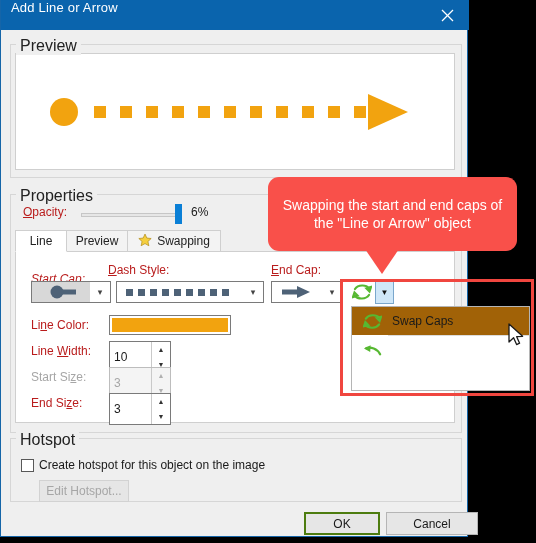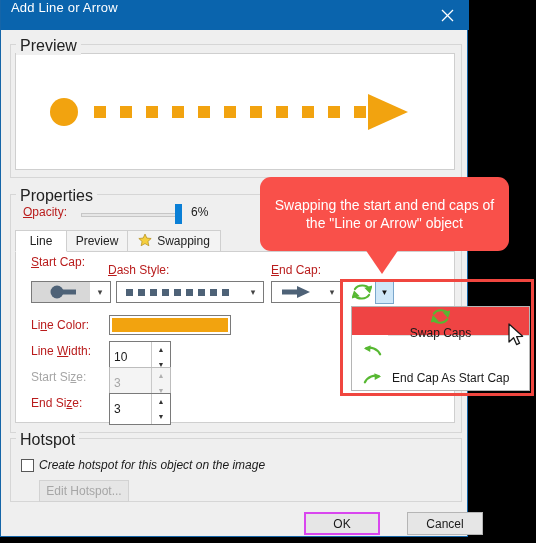--- a/index.html
+++ b/index.html
@@ -129,67 +129,67 @@
   
   #swap-menu{
     position:absolute;left:351px;top:306px;width:179px;height:85px;
     background:#fff;border:1px solid #b5b5b5;box-sizing:border-box;
     z-index:40;
   }
   .menu-item{
     position:relative;height:28px;display:flex;align-items:center;
     font-size:12px;color:#1a1a1a;
   }
-  .menu-item.hl{background:#ef4444;flex-direction:column;}
+  .menu-item.hl{background:#a16207;}
   .menu-item .mi-icon{width:40px;display:flex;align-items:center;justify-content:center;}
   .menu-sep{height:1px;background:#dcdcdc;margin-left:36px;}
   
   #redbox{
     position:absolute;left:340px;top:279px;width:194px;height:117px;
     border:3px solid #f0463f;box-sizing:border-box;z-index:35;
     pointer-events:none;
   }
   
   #callout{
-    position:absolute;left:260px;top:177px;width:249px;height:74px;
+    position:absolute;left:268px;top:177px;width:249px;height:74px;
     background:#f9504a;border-radius:11px;z-index:50;
     color:#fff;text-align:center;font-size:14px;line-height:1.32;
     display:flex;align-items:center;justify-content:center;
     padding:4px 12px;box-sizing:border-box;
   }
   #callout-tail{
     position:absolute;left:365px;top:249px;width:0;height:0;z-index:49;
     border-left:17px solid transparent;border-right:17px solid transparent;
     border-top:25px solid #f9504a;
   }
   
   #cursor{position:absolute;left:508px;top:323px;z-index:60;}
   
   #hotspot-group{left:9px;top:438px;width:450px;height:62px;}
   #hotspot-check{
     position:absolute;left:20px;top:459px;width:13px;height:13px;
     border:1px solid #585858;background:#fff;box-sizing:border-box;
   }
-  #hotspot-check-label{position:absolute;left:38px;top:458px;font-size:12px;font-style:italic;}
+  #hotspot-check-label{position:absolute;left:38px;top:458px;font-size:12px;}
   #edit-hotspot-btn{
     position:absolute;left:38px;top:480px;width:90px;height:22px;
     box-sizing:border-box;border:1px solid #d2d2d2;background:#e6e6e6;
     color:#a6a6a6;font-size:12px;
     display:flex;align-items:center;justify-content:center;
   }
   
   #ok-btn{
     position:absolute;left:303px;top:512px;width:76px;height:23px;
-    box-sizing:border-box;border:2px solid #d946ef;background:#e6e6e6;
+    box-sizing:border-box;border:2px solid #4d7c0f;background:#e6e6e6;
     display:flex;align-items:center;justify-content:center;font-size:12px;color:#1a1a1a;
   }
   #cancel-btn{
-    position:absolute;left:385px;top:512px;width:76px;height:23px;
+    position:absolute;left:385px;top:512px;width:92px;height:23px;
     box-sizing:border-box;border:1px solid #b5b5b5;background:#e6e6e6;
-    display:flex;align-items:center;justify-content:center;font-size:12px;color:#1a1a1a;margin-left:21px;
+    display:flex;align-items:center;justify-content:center;font-size:12px;color:#1a1a1a;
   }
 </style>
 </head>
 <body>
 
 <div id="dialog">
 
   <div id="titlebar" style="background: rgb(10, 100, 173);">
     <span class="title">Add Line or Arrow</span>
     <div id="close-btn">
@@ -241,21 +241,21 @@
       <span>
         <svg width="14" height="14" viewBox="0 0 20 20" aria-hidden="true">
           <polygon points="10,1.5 12.6,7.2 18.8,7.9 14.2,12.1 15.5,18.2 10,15.1 4.5,18.2 5.8,12.1 1.2,7.9 7.4,7.2" fill="#f5cf3f" stroke="#b08a17" stroke-width="1"></polygon>
         </svg>
       </span>
       <span>Swapping</span>
     </div>
   </div>
   <div id="tabpanel"></div>
 
-  <div class="flabel" style="left:30px;top:255px;"><u>S</u>tart Cap:</div>
+  <div class="flabel" style="left:30px;top:272px;font-style:italic;"><u>S</u>tart Cap:</div>
   <div class="flabel" style="left:107px;top:263px;text-align:center;"><u>D</u>ash Style:</div>
   <div class="flabel" style="left:270px;top:263px;"><u>E</u>nd Cap:</div>
 
   <div class="combo selected" id="start-cap-combo">
     <div class="face">
       <svg width="34" height="14" viewBox="0 0 34 14" aria-hidden="true">
         <rect x="14" y="4.5" width="18" height="5" fill="#4e6277"></rect>
         <circle cx="13" cy="7" r="6.5" fill="#4e6277"></circle>
       </svg>
     </div>
@@ -355,29 +355,20 @@
   </div>
   <div class="menu-sep"></div>
   <div class="menu-item">
     <span class="mi-icon">
       <svg width="19" height="19" viewBox="0 0 20 20" aria-hidden="true">
         <path d="M18 14 C15 8, 8 6, 3.5 7.5" fill="none" stroke="#57b832" stroke-width="2.4" stroke-linecap="round"></path>
         <polygon points="1,7.8 8,4.5 7.6,11.6" fill="#57b832"></polygon>
       </svg>
     </span>
   </div>
-  <div class="menu-item">
-    <span class="mi-icon">
-      <svg width="19" height="19" viewBox="0 0 20 20" aria-hidden="true">
-        <path d="M2 14 C5 8, 12 6, 16.5 7.5" fill="none" stroke="#57b832" stroke-width="2.4" stroke-linecap="round"></path>
-        <polygon points="19,7.8 12,4.5 12.4,11.6" fill="#57b832"></polygon>
-      </svg>
-    </span>
-    <span>End Cap As Start Cap</span>
-  </div>
 </div>
 
 <div id="redbox" style="border-color: rgb(240, 70, 63);"></div>
 
 <div id="callout-tail" style="border-top-color: rgb(249, 80, 74);"></div>
 <div id="callout" style="background: rgb(249, 80, 74);">Swapping the start and end caps of the "Line or Arrow" object</div>
 
 <div id="cursor">
   <svg width="18" height="26" viewBox="0 0 18 26" aria-hidden="true">
     <polygon points="1,1 1,19 5.6,14.8 8.6,21.6 11.6,20.2 8.7,13.7 14.6,13.3" fill="#ffffff" stroke="#1a1a1a" stroke-width="1.3" stroke-linejoin="round"></polygon>

